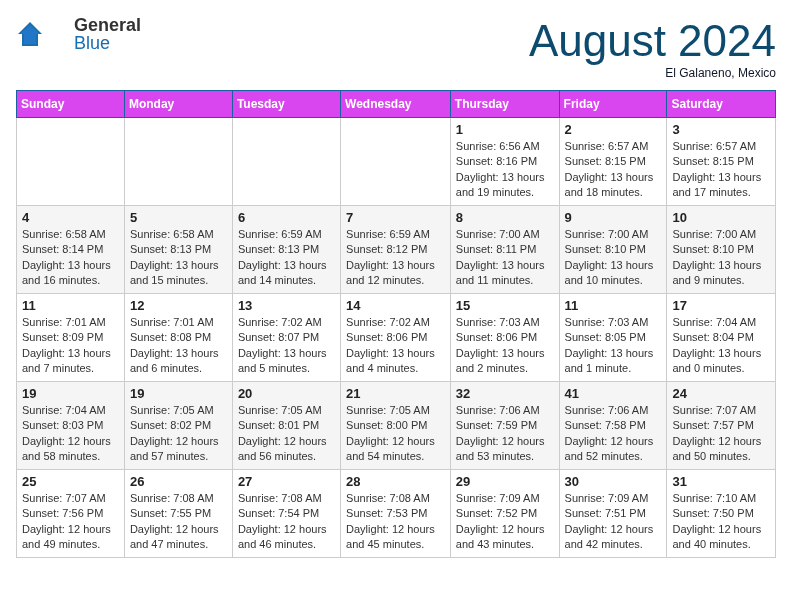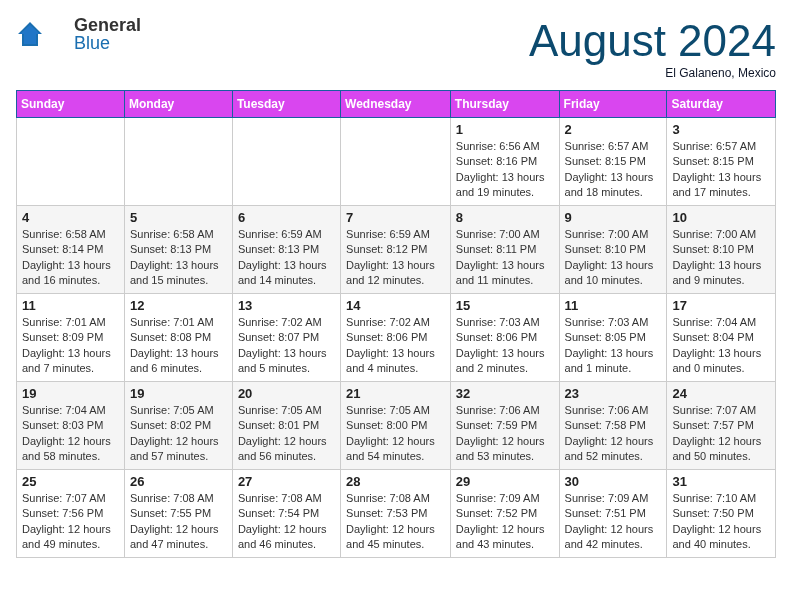--- a/index.html
+++ b/index.html
@@ -286,21 +286,21 @@
 and 54 minutes.</div>
         </td>
         <td>
           <span class="day-number">32</span>
           <div class="day-info" style="white-space: pre-line;">Sunrise: 7:06 AM
 Sunset: 7:59 PM
 Daylight: 12 hours
 and 53 minutes.</div>
         </td>
         <td>
-          <span class="day-number">23</span>
+          <span class="day-number">41</span>
           <div class="day-info" style="white-space: pre-line;">Sunrise: 7:06 AM
 Sunset: 7:58 PM
 Daylight: 12 hours
 and 52 minutes.</div>
         </td>
         <td>
           <span class="day-number">24</span>
           <div class="day-info" style="white-space: pre-line;">Sunrise: 7:07 AM
 Sunset: 7:57 PM
 Daylight: 12 hours

